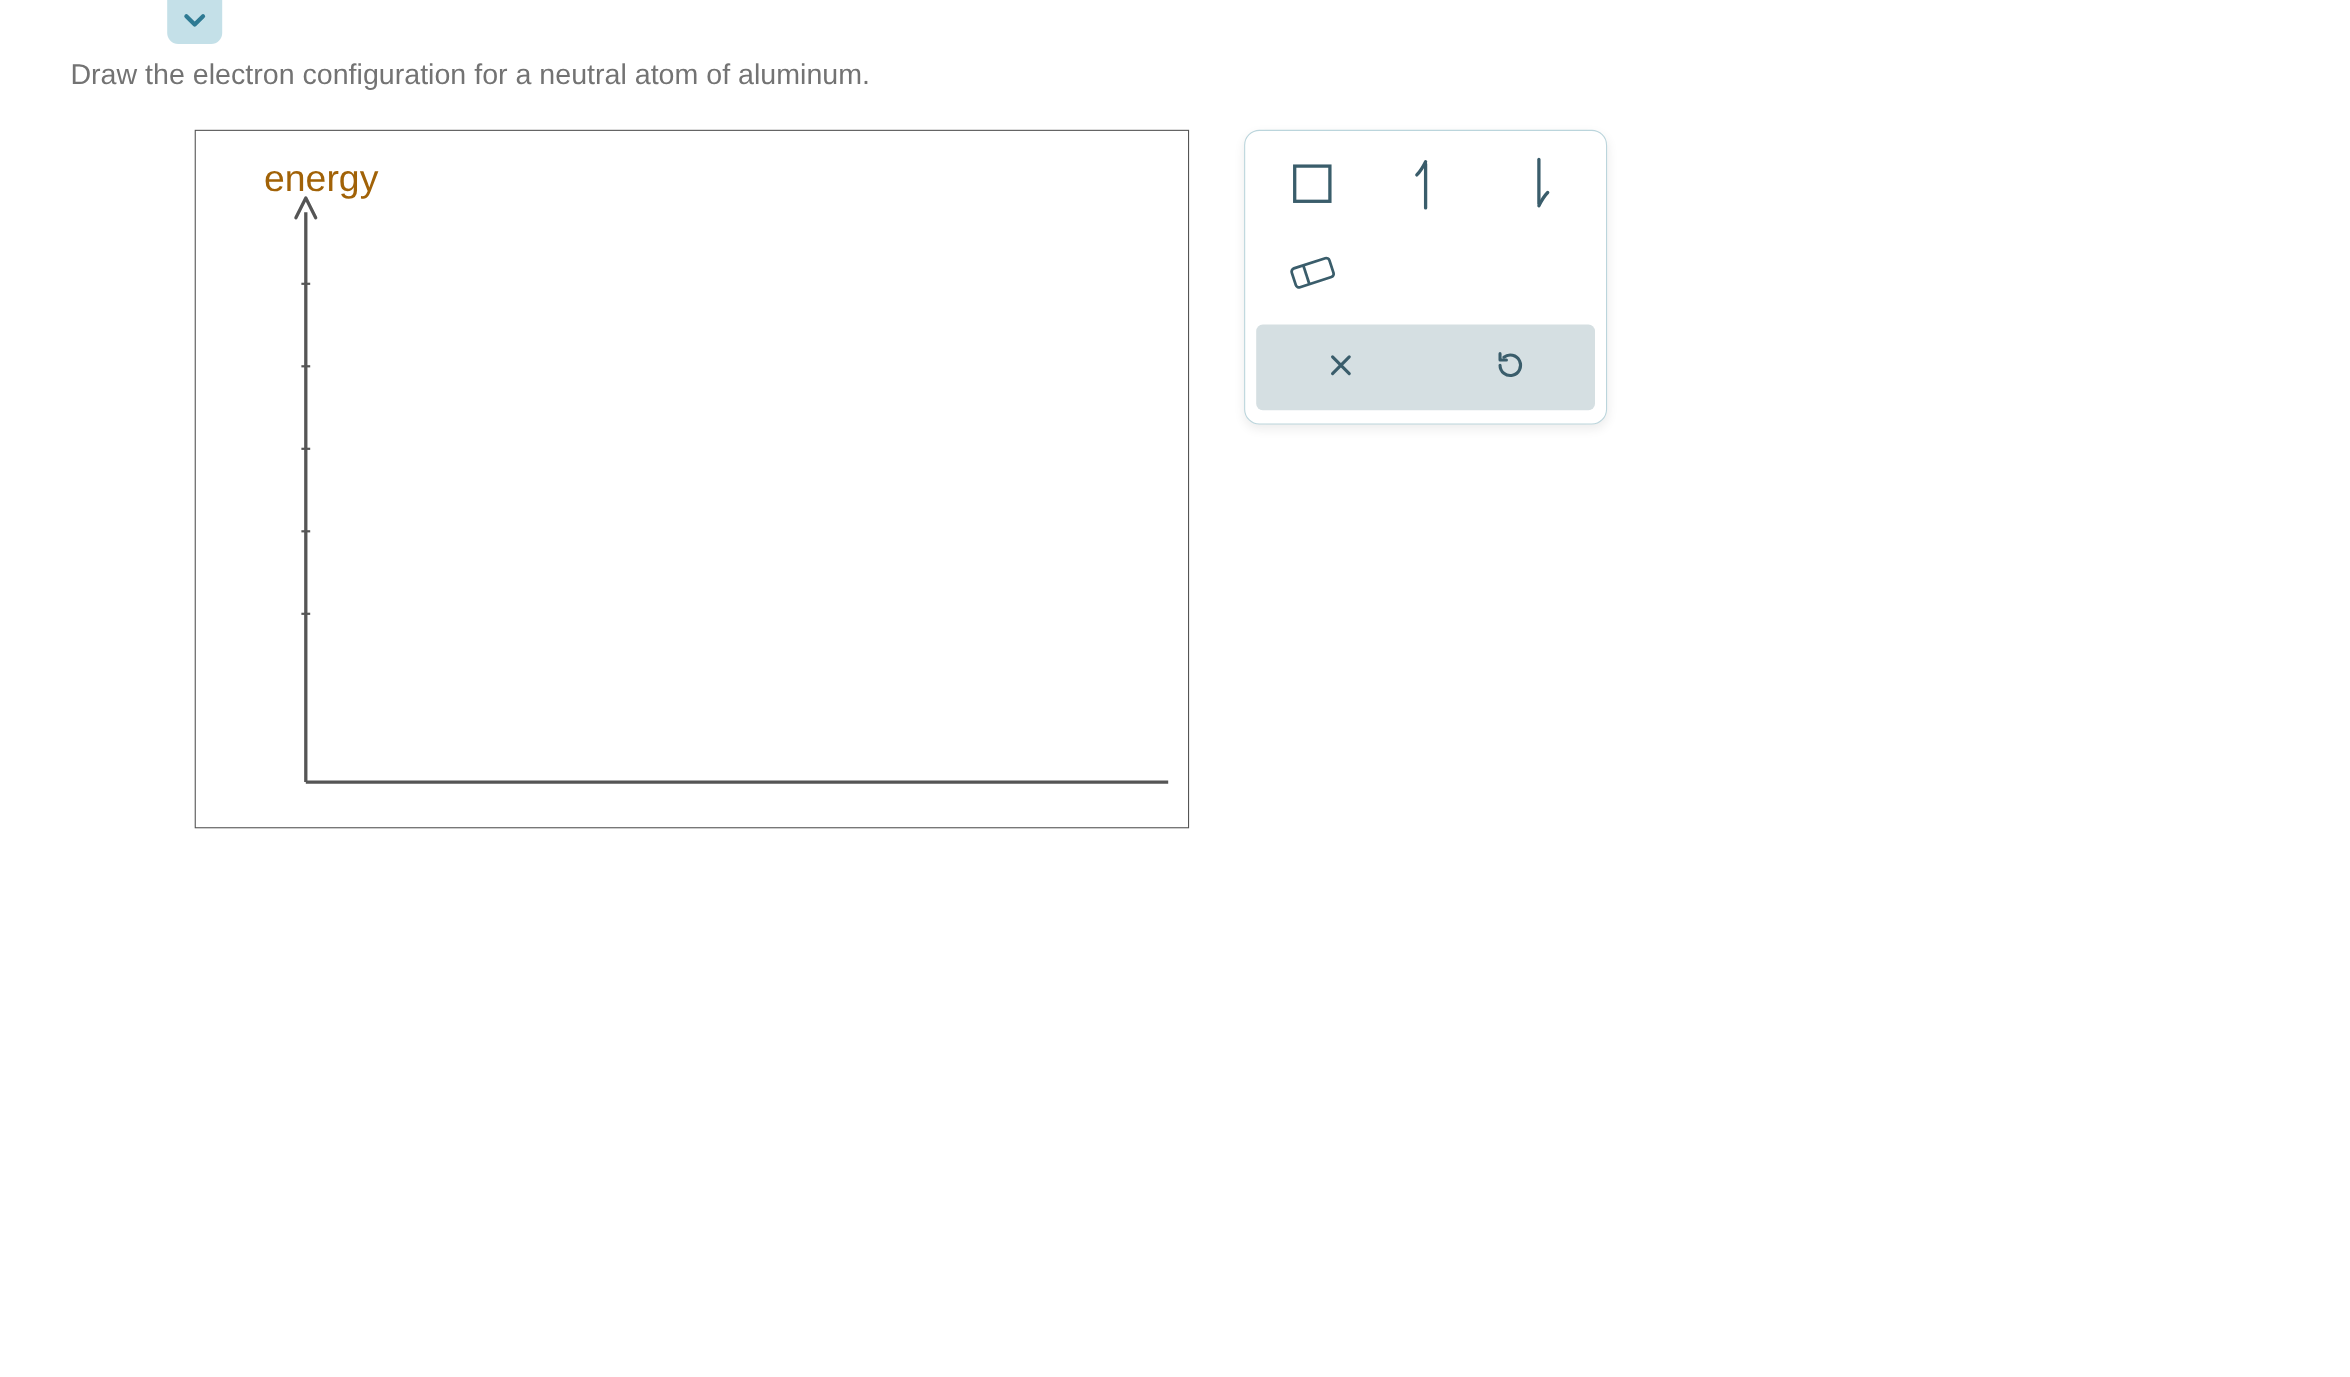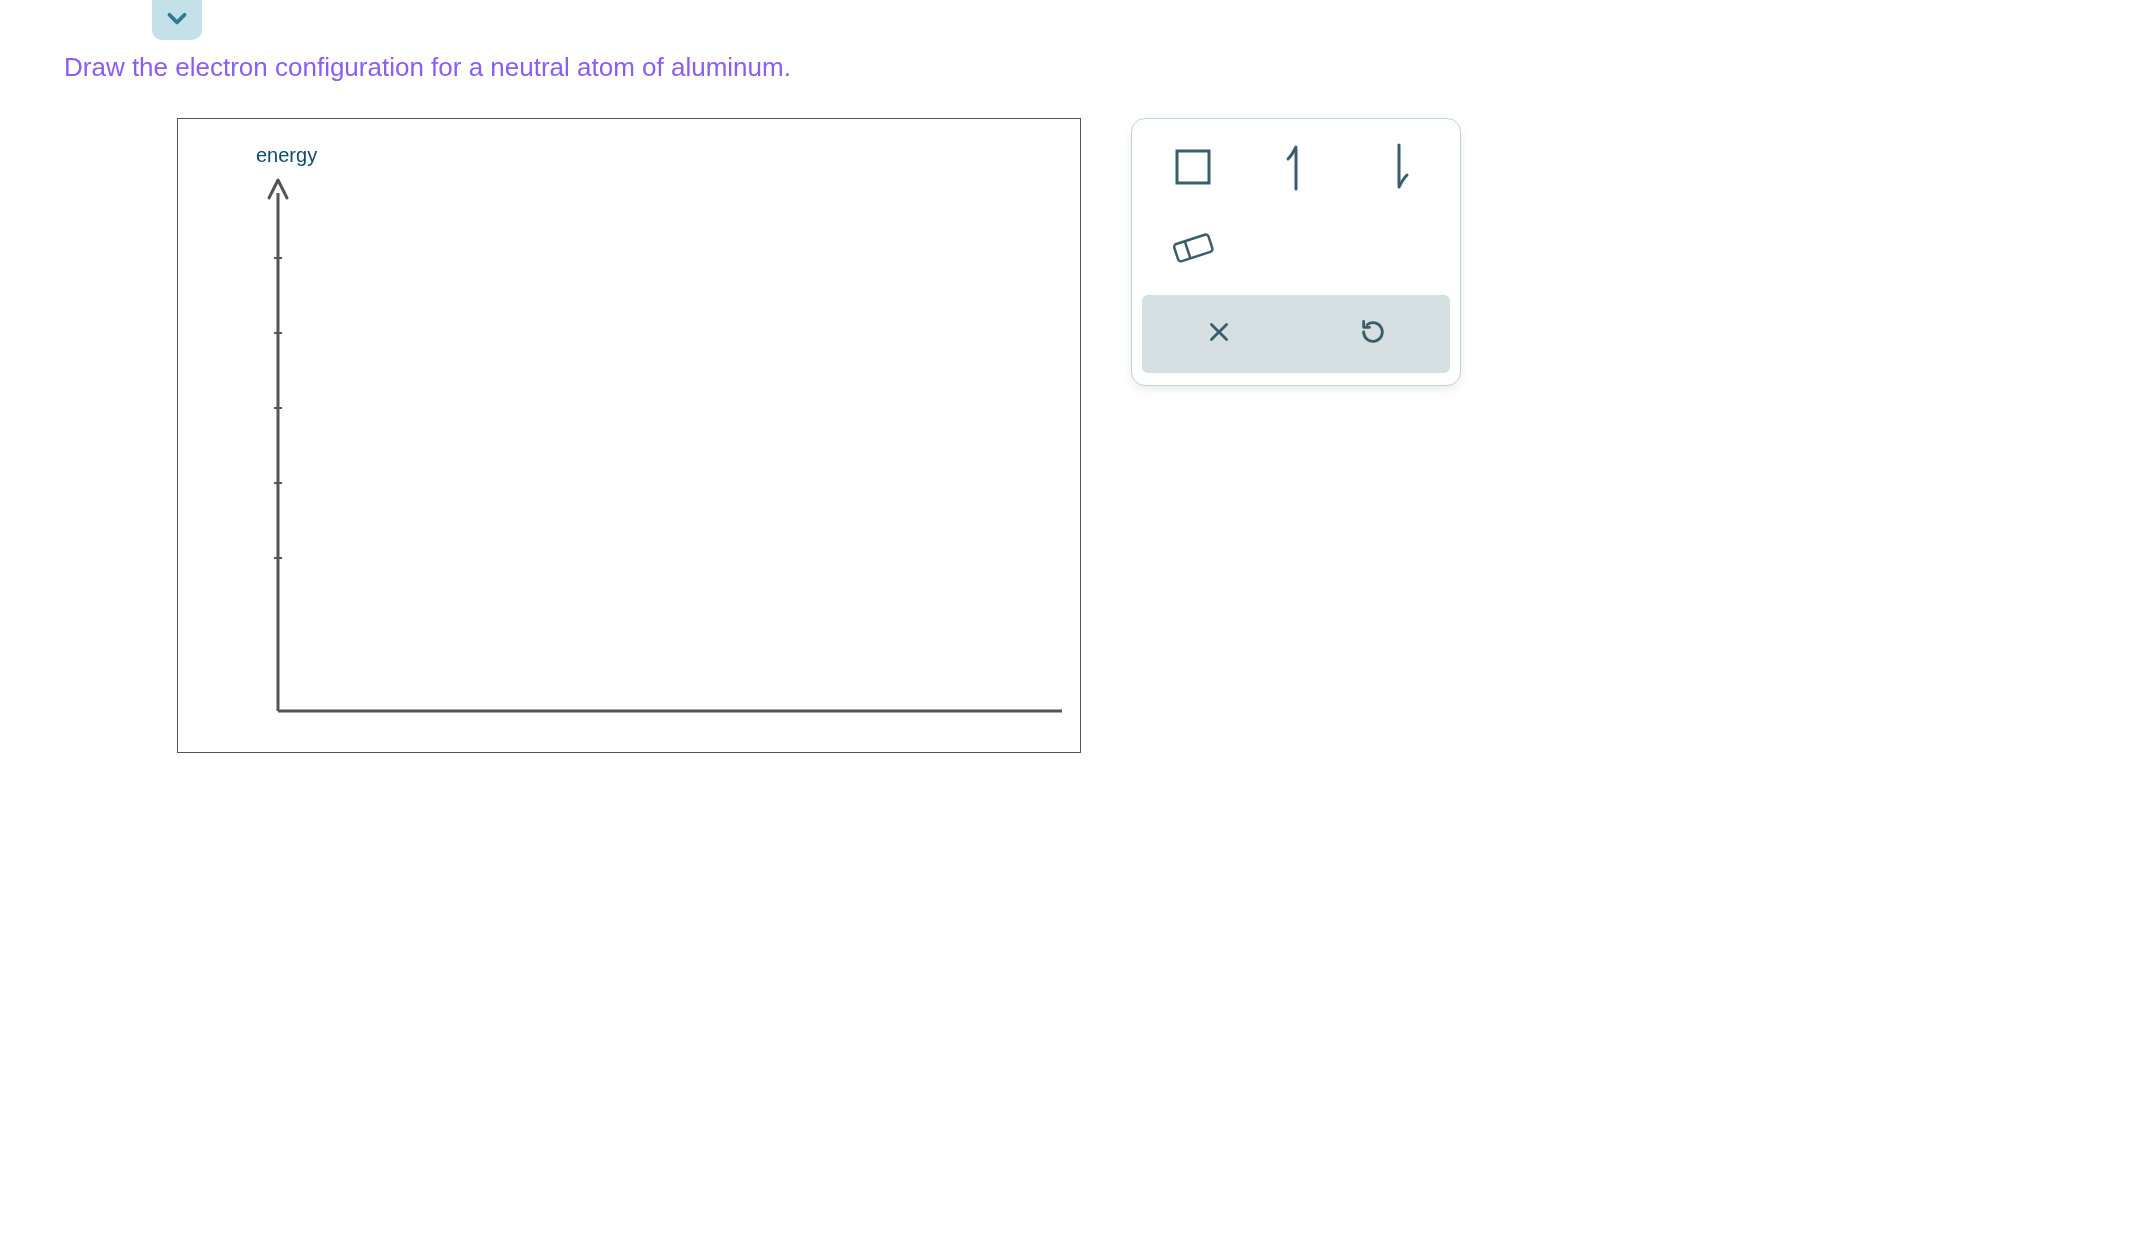--- a/index.html
+++ b/index.html
@@ -25,38 +25,38 @@
       display: flex;
       align-items: center;
       justify-content: center;
       cursor: pointer;
     }
     .question-text {
       position: absolute;
       left: 64px;
       top: 52px;
       font-size: 26px;
-      color: #8b5cf6;
+      color: #737373;
       font-weight: 400;
     }
     .canvas-box {
       position: absolute;
       left: 177px;
       top: 118px;
       width: 904px;
       height: 635px;
       border: 1.5px solid #555;
       background: #ffffff;
     }
     .energy-label {
       position: absolute;
-      left: 256px;
+      left: 240px;
       top: 144px;
-      font-size: 20px;
-      color: #0c4a6e;
+      font-size: 34px;
+      color: #a16207;
       font-weight: 400;
     }
     .axis-svg {
       position: absolute;
       left: 177px;
       top: 118px;
     }
     .tool-panel {
       position: absolute;
       left: 1131px;

